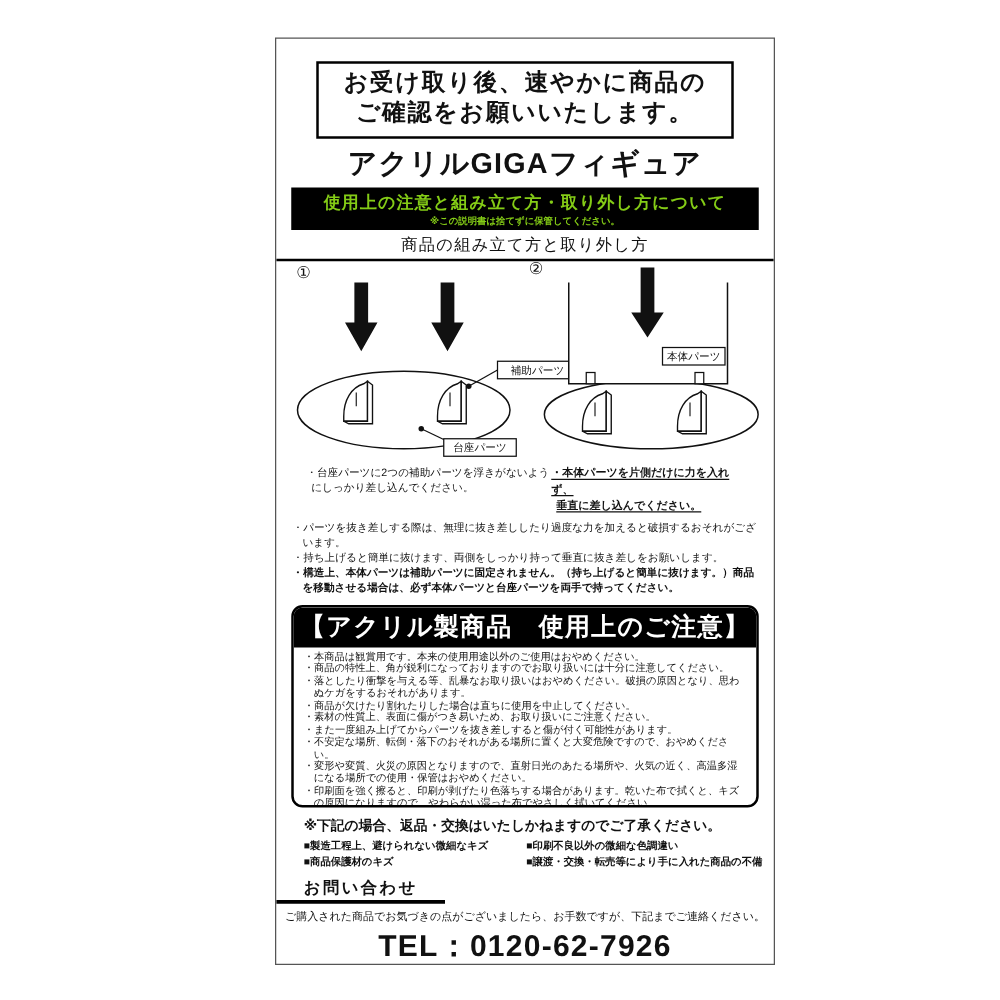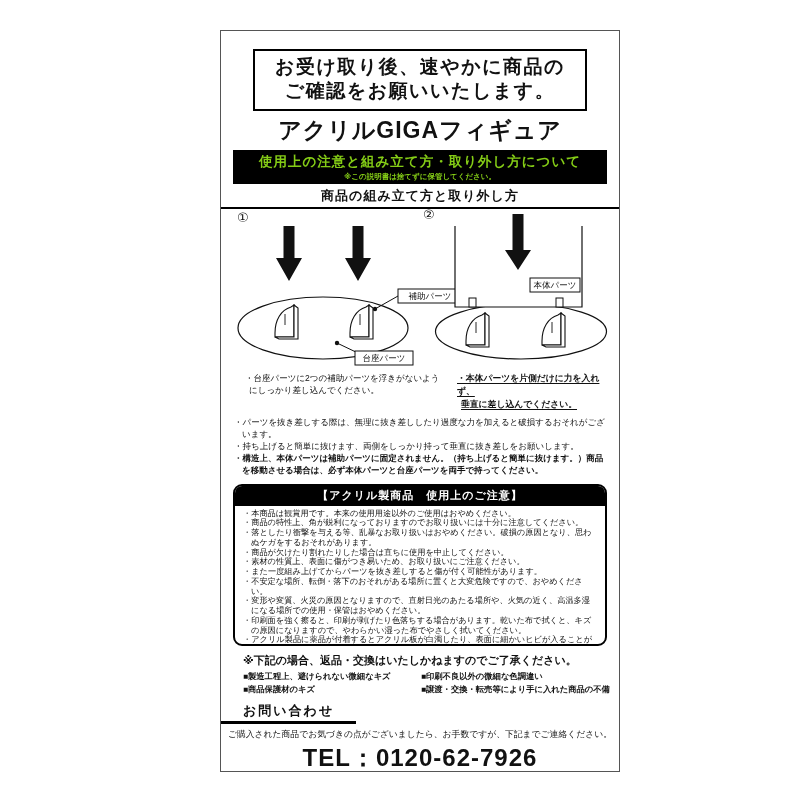--- a/index.html
+++ b/index.html
@@ -9,40 +9,40 @@
         border:1px solid #555;background:#fff;overflow:hidden;}
   
   .banner{margin:18px auto 0;width:326px;border:2.5px solid #000;padding:4px 2px 5px;
           text-align:center;font-weight:bold;font-size:19px;line-height:1.28;letter-spacing:1.5px;}
   
   .ptitle{margin-top:4px;text-align:center;font-weight:bold;font-size:23px;letter-spacing:1px;}
   
   .blackbar{margin:4px 12px 0;background:#000;color:#84cc16;text-align:center;padding:3px 0 2px;}
   .blackbar .l1{font-weight:bold;font-size:13.5px;letter-spacing:1px;}
   .blackbar .l2{font-weight:bold;font-size:7.5px;margin-top:1px;}
-  .sectitle{margin-top:3px;text-align:center;font-weight:bold;font-size:13px;letter-spacing:1px;}
+  .sectitle{margin-top:3px;text-align:center;font-weight:normal;font-size:13px;letter-spacing:1px;}
   .secline{margin-top:2px;border-top:2px solid #000;}
   
   .diagram{position:relative;margin:3px 0 0 11px;width:376px;height:156px;}
   .stepmark{position:absolute;font-size:13px;font-weight:normal;}
   .stepmark.s1{left:5px;top:-2px;}
   .stepmark.s2{left:191px;top:-5px;}
   svg text{font-family:"Liberation Sans","DejaVu Sans",sans-serif;font-size:8.5px;fill:#111;}
   
-  .caps{display:flex;margin:4px 0 0 24px;gap:16px;}
+  .caps{display:flex;margin:4px 0 0 24px;}
   .cap-left{width:196px;font-size:8.5px;line-height:1.45;}
   .cap-right{width:158px;font-size:8.8px;font-weight:bold;line-height:1.5;
              text-decoration:underline;text-underline-offset:2px;}
   
   .notes{margin:6px 13px 0;list-style:none;padding:0;font-size:8.5px;line-height:1.4;}
   .notes li{padding-left:8px;text-indent:-8px;}
   .notes li.bold{font-weight:bold;}
   
   .caution{margin:7px 12px 0;border:2px solid #000;border-radius:9px;overflow:hidden;height:158px;}
-  .caution-head{background:#000;color:#fff;font-weight:bold;font-size:11px;
+  .caution-head{background:#000;color:#fff;font-weight:bold;font-size:20px;
                 text-align:center;padding:2px 0 3px;letter-spacing:1px;}
   .caution-items{list-style:none;margin:3px 8px 0;padding:0;font-size:8.2px;line-height:1.19;}
   .caution-items li{padding-left:8px;text-indent:-8px;}
   
   .returns{margin:7px 0 0 22px;}
   .returns-title{font-weight:bold;font-size:11px;}
   .returns-grid{display:grid;grid-template-columns:178px 1fr;margin-top:2px;
                 font-size:8.3px;font-weight:bold;line-height:1.55;}
   
   .contact-title-wrap{text-align:left;margin-top:6px;}

